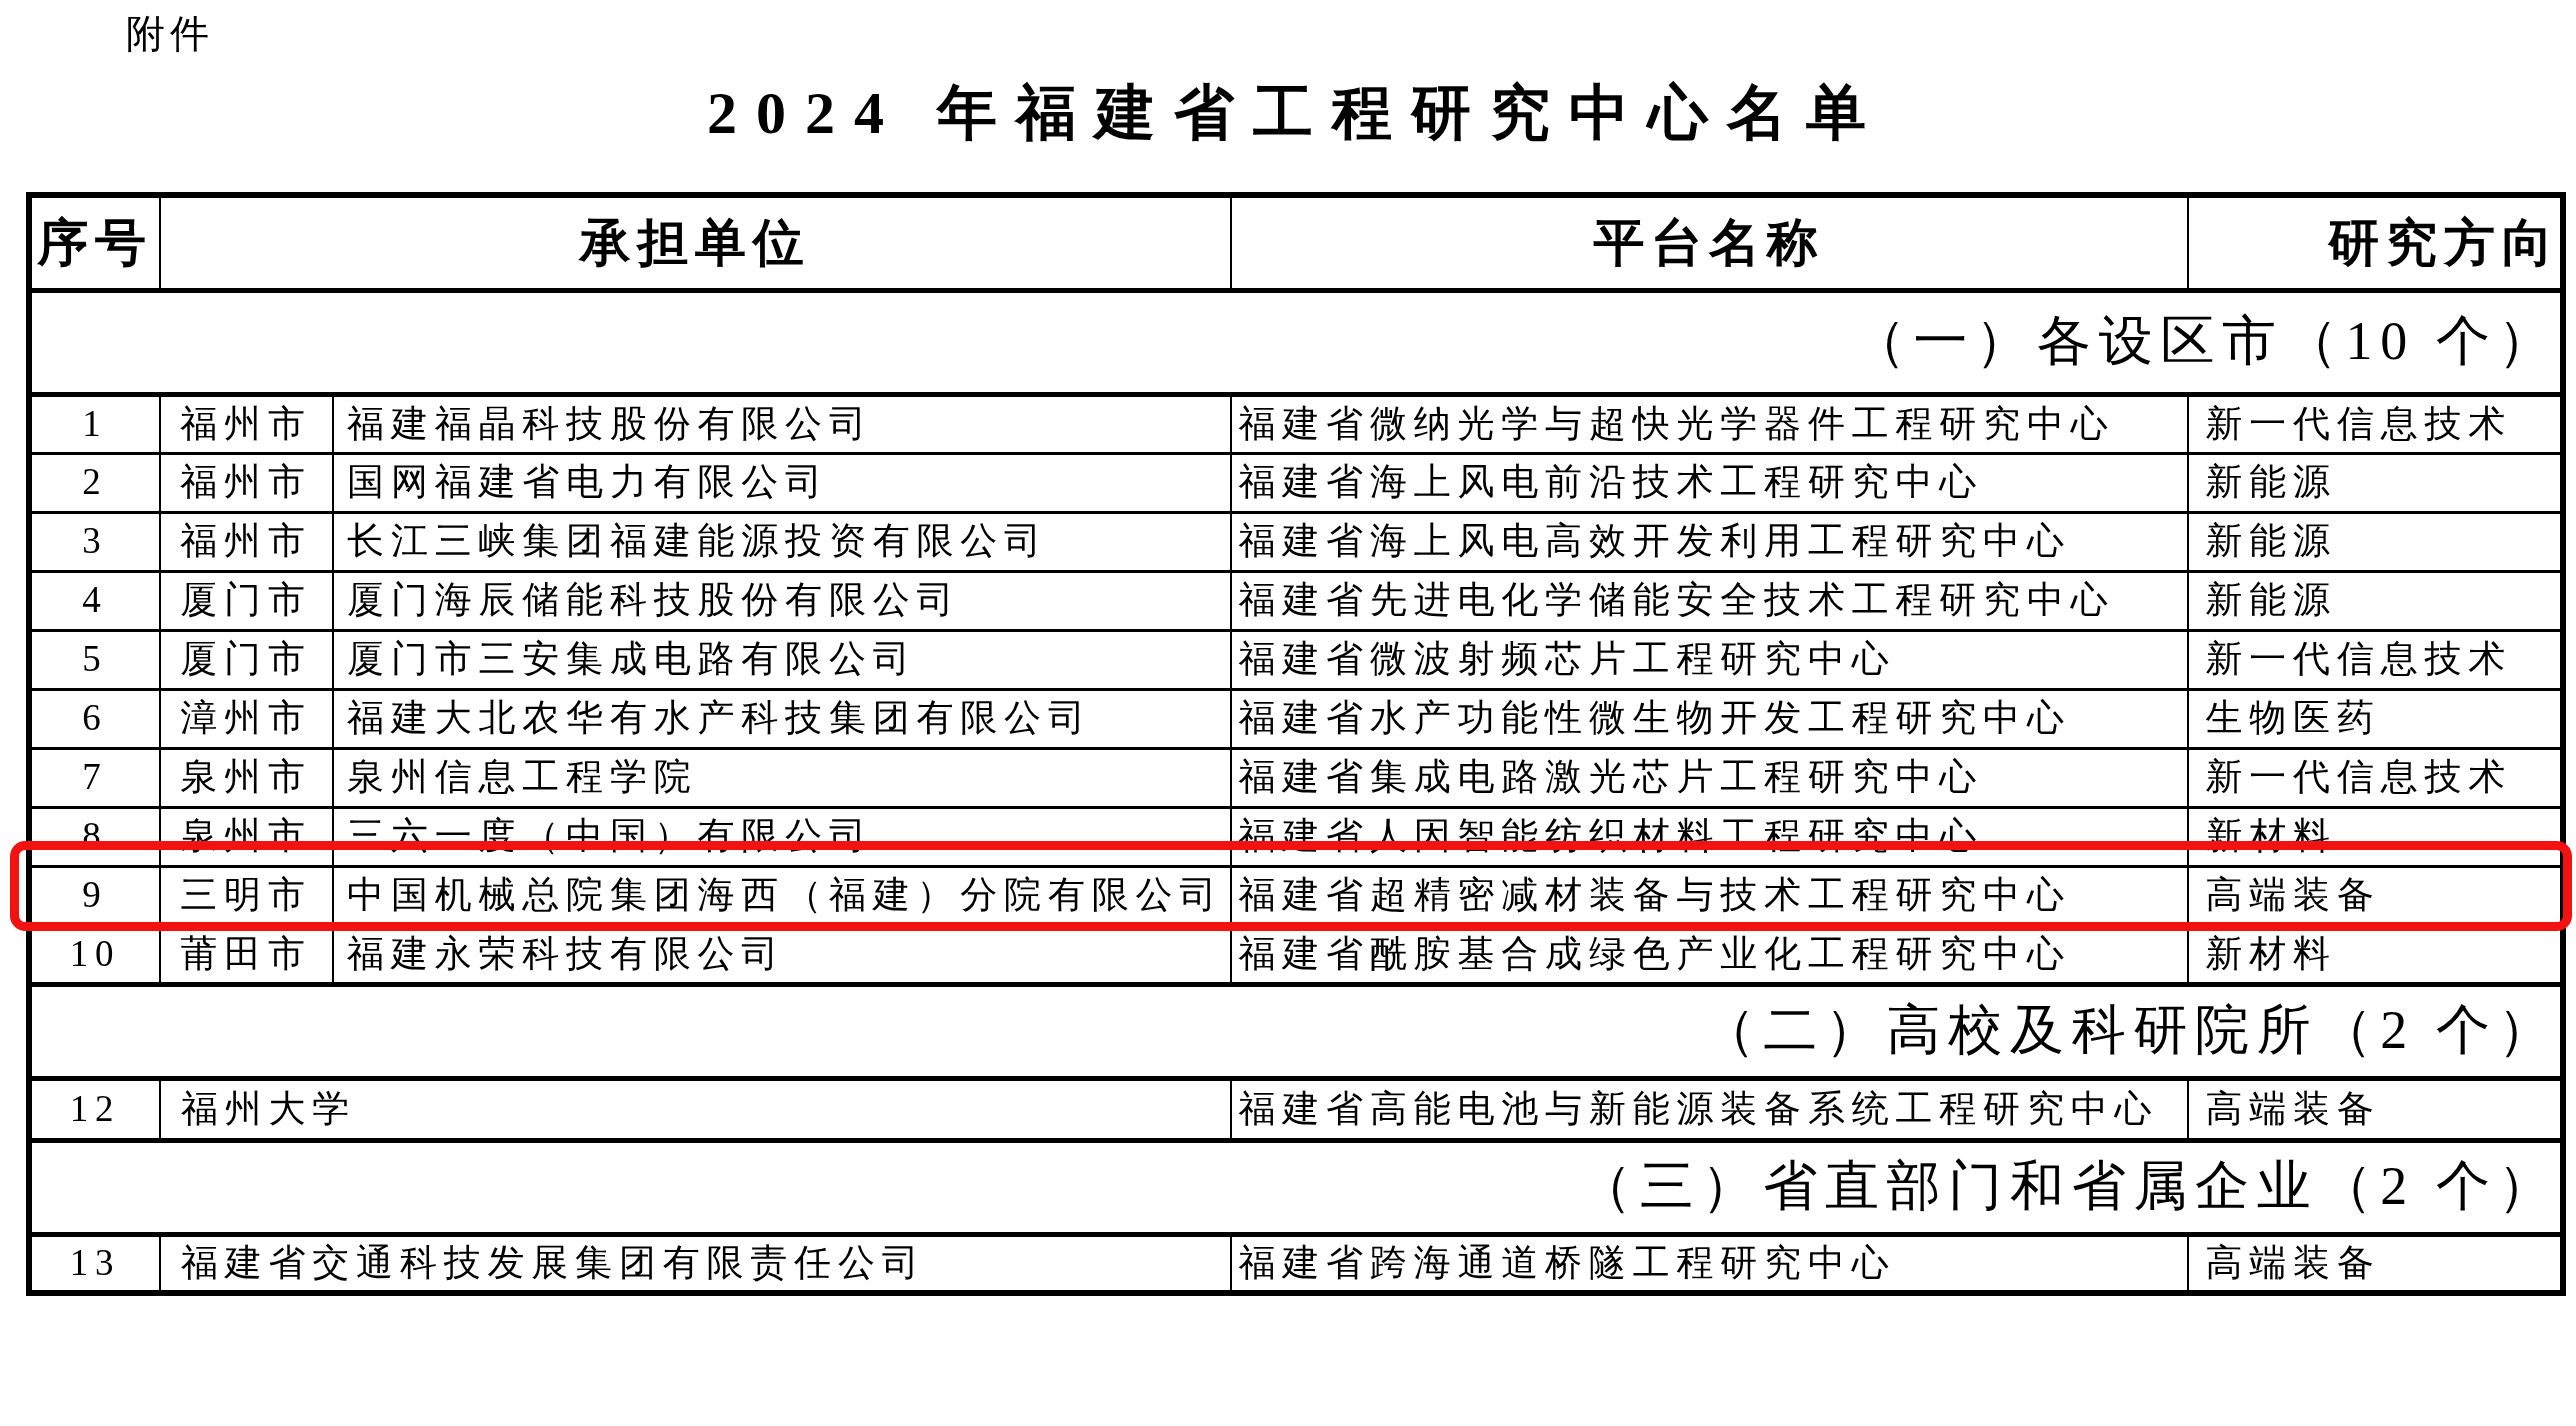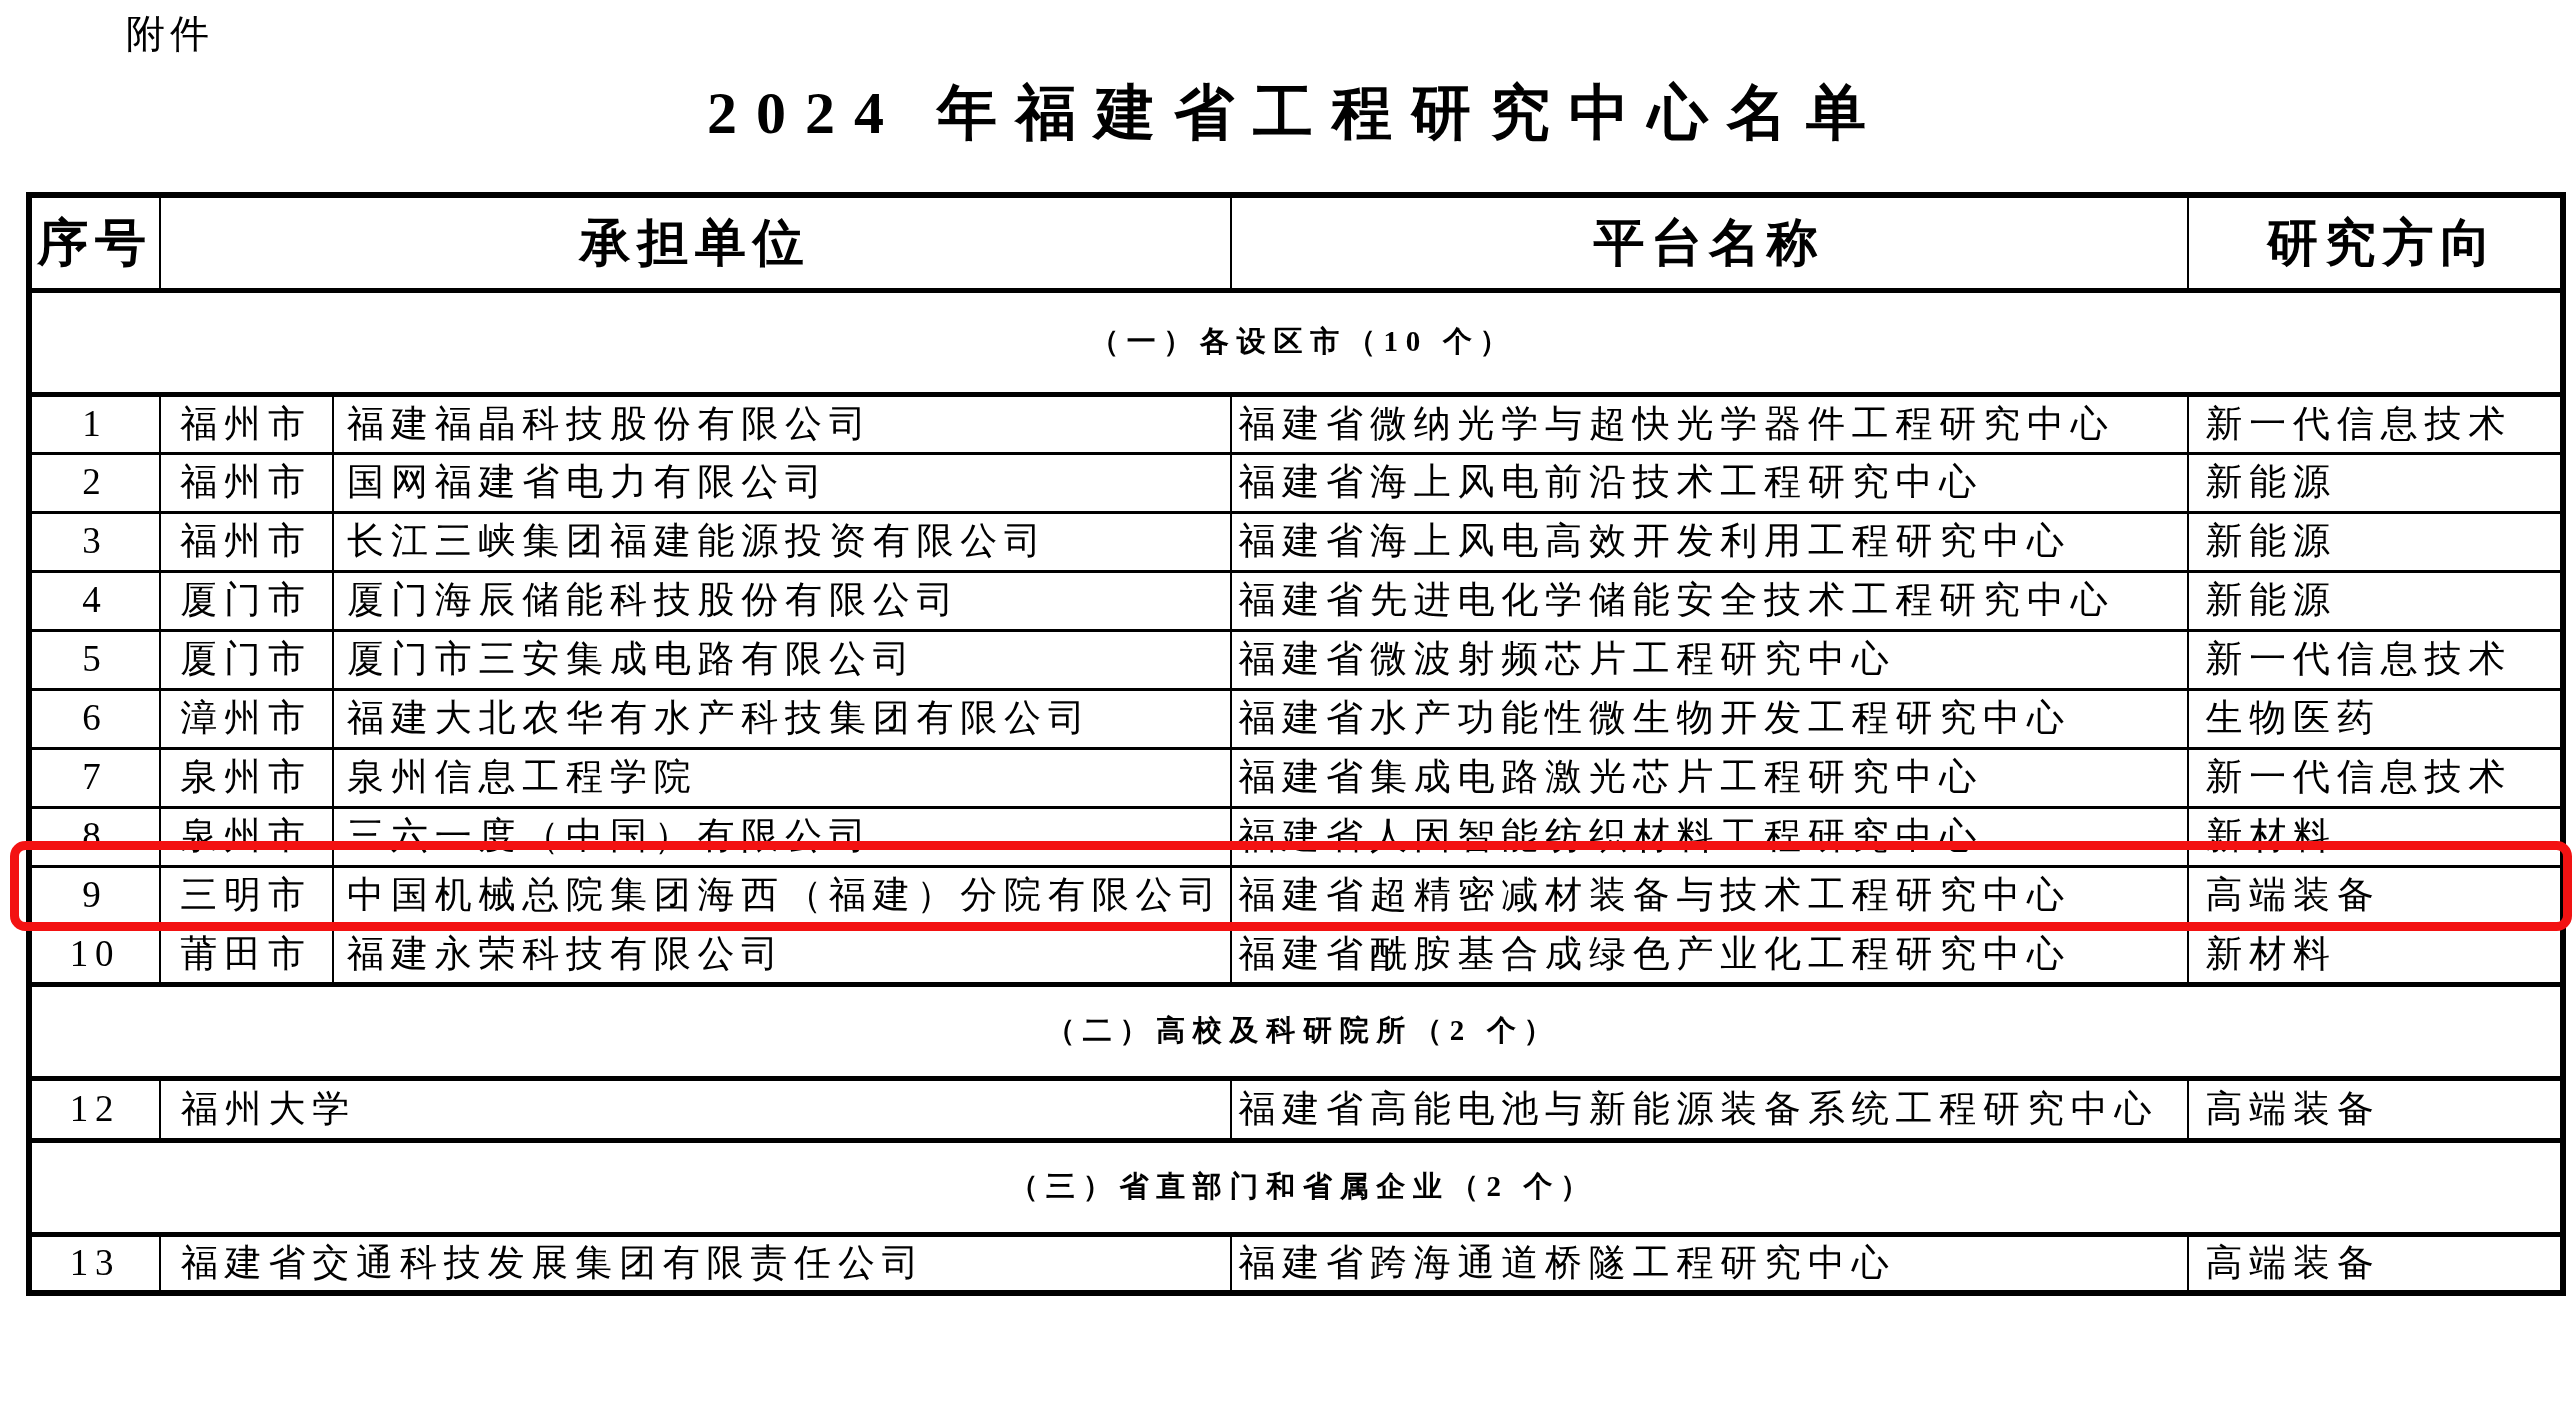--- a/index.html
+++ b/index.html
@@ -30,24 +30,24 @@
     border-top-width:3.4px; border-bottom-width:3.4px;
     padding:0; line-height:1.1;
     white-space:nowrap; overflow:hidden;
     font-weight:normal;
   }
   tr.header-row th {
     height:95px; font-size:51px; font-weight:bold;
     letter-spacing:6.8px; text-align:center;
     border-bottom-width:5.1px;
   }
-  tr.header-row th.left { text-align:center; padding-left:17px; }
+  tr.header-row th.left { text-align:right; padding-left:17px; }
   tr.section-row td {
-    height:104px; font-size:29px; font-weight:bold;
-    letter-spacing:7.7px; text-align:center; padding-left:15.3px;
+    height:104px; font-size:54px; font-weight:normal;
+    letter-spacing:7.7px; text-align:right; padding-left:15.3px;
     border-top-width:5.1px; border-bottom-width:5.1px;
   }
   tr.section-row.sec-small td { height:94px; }
   tr.data-row td { height:59px; font-size:37px; letter-spacing:6.8px; }
   tr.data-row.tall td { height:62px; }
   td.num  { text-align:center; letter-spacing:0; }
   td.city { text-align:center; }
   td.unit { text-align:left; padding-left:13.6px; }
   td.unit.merged { padding-left:20.4px; }
   td.platform  { text-align:left; padding-left:7px; }

